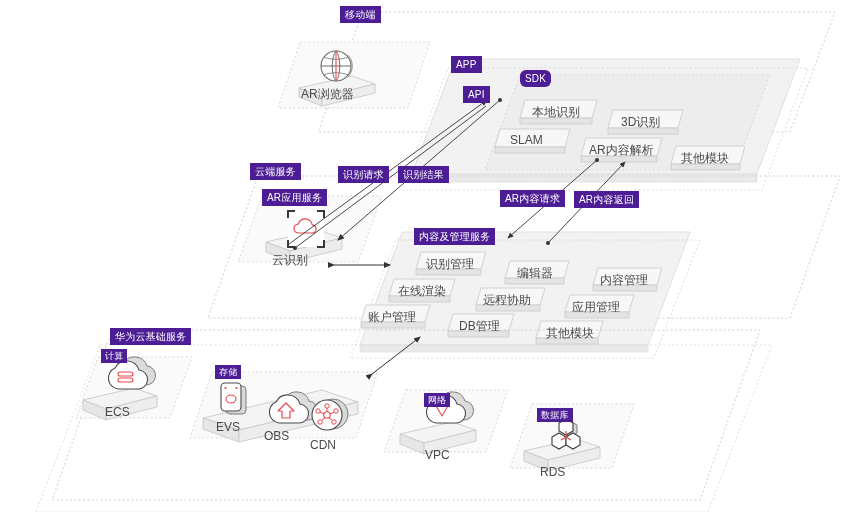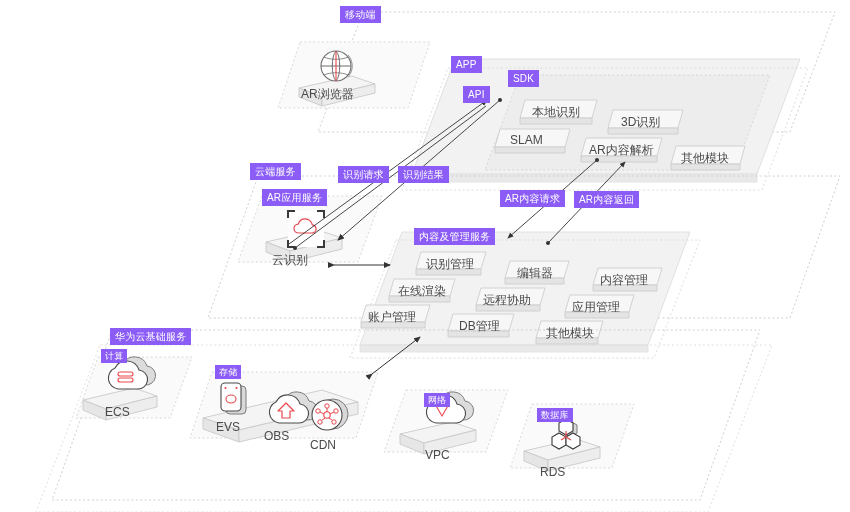--- a/index.html
+++ b/index.html
@@ -2,21 +2,21 @@
 <html><head>
 <meta charset="utf-8">
 <style>
   html,body{margin:0;padding:0;background:#ffffff;}
   body{width:850px;height:512px;overflow:hidden;
        font-family:"Liberation Sans","DejaVu Sans",sans-serif;}
   #stage{position:relative;width:850px;height:512px;}
   svg#scene{position:absolute;left:0;top:0;width:850px;height:512px;}
 
   
-  .tag{position:absolute;background:#8b5cf6;color:#ffffff;
+  .tag{position:absolute;background:#4c1d95;color:#ffffff;
        font-size:10px;line-height:13px;padding:2px 5px;white-space:nowrap;
        letter-spacing:.2px;}
   .tag.sm{font-size:9px;padding:1px 4px;line-height:12px;}
   .node-txt{position:absolute;font-size:12px;color:#4a4a4a;white-space:nowrap;}
 </style>
 </head>
 <body>
 
 <div id="stage">
 
@@ -264,21 +264,21 @@
     <circle cx="548" cy="243" r="2" fill="#333"></circle>
 
     <line x1="334" y1="265" x2="390" y2="265" stroke="#333" stroke-width="1.2" marker-start="url(#ah)" marker-end="url(#ah)"></line>
 
     <line x1="372" y1="374" x2="420" y2="337" stroke="#333" stroke-width="1" marker-start="url(#ah)" marker-end="url(#ah)"></line>
   </g>
 </svg>
 
 <div class="tag" style="left:340px;top:6px;">移动端</div>
 <div class="tag" style="left:451px;top:56px;">APP</div>
-<div class="tag" style="left:508px;top:70px;">SDK</div>
+<div class="tag" style="left:520px;top:70px;border-radius:6px;">SDK</div>
 <div class="tag" style="left:463px;top:86px;">API</div>
 
 <div class="tag" style="left:250px;top:163px;">云端服务</div>
 <div class="tag" style="left:262px;top:189px;">AR应用服务</div>
 <div class="tag" style="left:338px;top:166px;text-align:right;">识别请求</div>
 <div class="tag" style="left:398px;top:166px;">识别结果</div>
 <div class="tag" style="left:500px;top:190px;">AR内容请求</div>
 <div class="tag" style="left:574px;top:191px;">AR内容返回</div>
 <div class="tag" style="left:414px;top:228px;">内容及管理服务</div>
 

